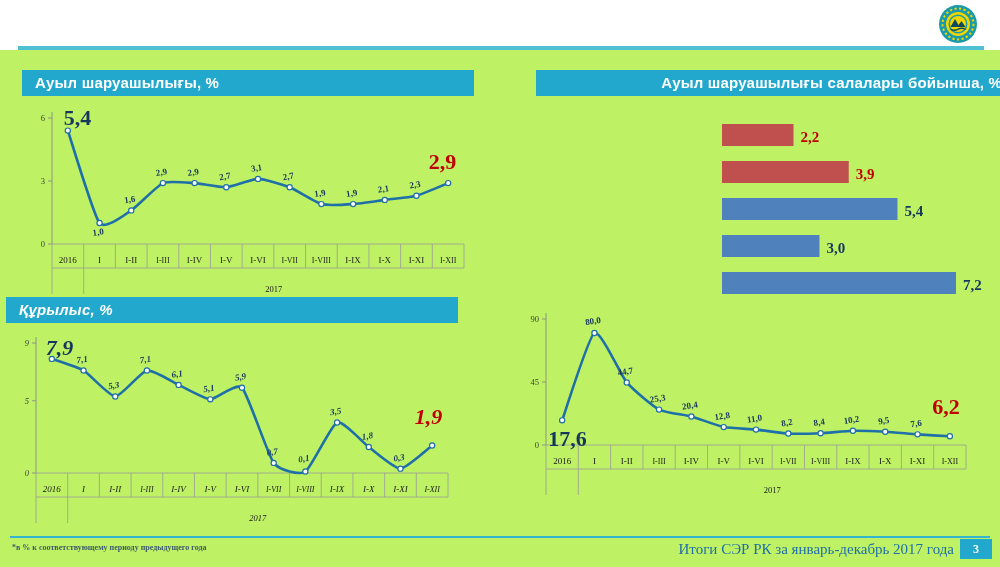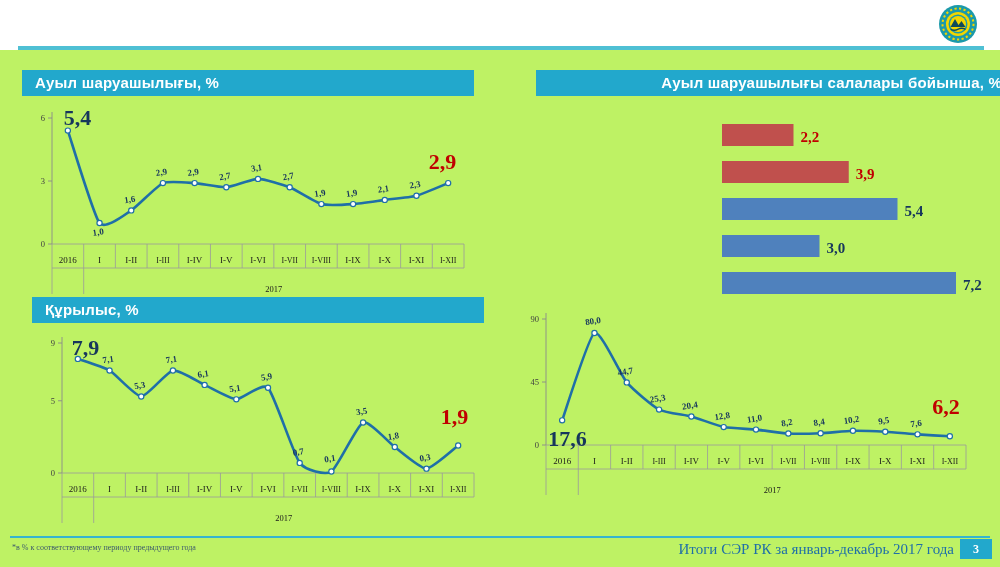--- a/index.html
+++ b/index.html
@@ -39,20 +39,21 @@
   .big-red{font-family:"Liberation Serif", serif;font-size:22px;font-weight:bold;fill:#C00000;}
   .bar-lbl-red{font-family:"Liberation Serif", serif;font-size:15px;font-weight:bold;fill:#C00000;}
   .bar-lbl-navy{font-family:"Liberation Serif", serif;font-size:15px;font-weight:bold;fill:#16365C;}
 
   
   .footer-rule{position:absolute;left:10px;top:536px;width:980px;height:2px;background:#35B4CF;}
   .footnote{
     position:absolute;left:12px;top:543px;
     font-family:"Liberation Serif", serif;font-size:8px;color:#3d5a6c;
     white-space:nowrap;
+    font-weight:bold;
   }
   .footer-right{
     position:absolute;right:46px;top:541px;
     font-family:"Liberation Serif", serif;font-size:15px;color:#1F6FA8;
     white-space:nowrap;
   }
   .page-num{
     position:absolute;right:8px;top:539px;
     width:32px;height:20px;line-height:20px;text-align:center;
     background:#22A8CC;color:#fff;
@@ -164,21 +165,21 @@
           <rect x="186" y="102" width="175.5" height="22" fill="#4F81BD"></rect>
           <text x="368.5" y="120" text-anchor="start" class="bar-lbl-navy">5,4</text>
           <rect x="186" y="139" width="97.49999999999999" height="22" fill="#4F81BD"></rect>
           <text x="290.5" y="157" text-anchor="start" class="bar-lbl-navy">3,0</text>
           <rect x="186" y="176" width="234" height="22" fill="#4F81BD"></rect>
           <text x="427" y="194" text-anchor="start" class="bar-lbl-navy">7,2</text>
         </svg>
     </div>
   </div>
 
-  <div class="panel" style="left:32px;top:297px;width:452px;">
+  <div class="panel" style="left:6px;top:297px;width:452px;font-style:italic;">
     <div class="panel-title">Құрылыс,  %</div>
     <div class="panel-body">
       <svg id="chart2" width="452" height="215" viewBox="0 0 452 215">
           <line x1="30" y1="14" x2="30" y2="150" stroke="#8a8a8a" stroke-width="0.9"></line>
           <line x1="26" y1="150" x2="30" y2="150" stroke="#8a8a8a" stroke-width="0.9"></line>
           <text x="23" y="153" text-anchor="end" class="axis-num">0</text>
           <line x1="26" y1="77.77777777777777" x2="30" y2="77.77777777777777" stroke="#8a8a8a" stroke-width="0.9"></line>
           <text x="23" y="80.77777777777777" text-anchor="end" class="axis-num">5</text>
           <line x1="26" y1="20" x2="30" y2="20" stroke="#8a8a8a" stroke-width="0.9"></line>
           <text x="23" y="23" text-anchor="end" class="axis-num">9</text>

